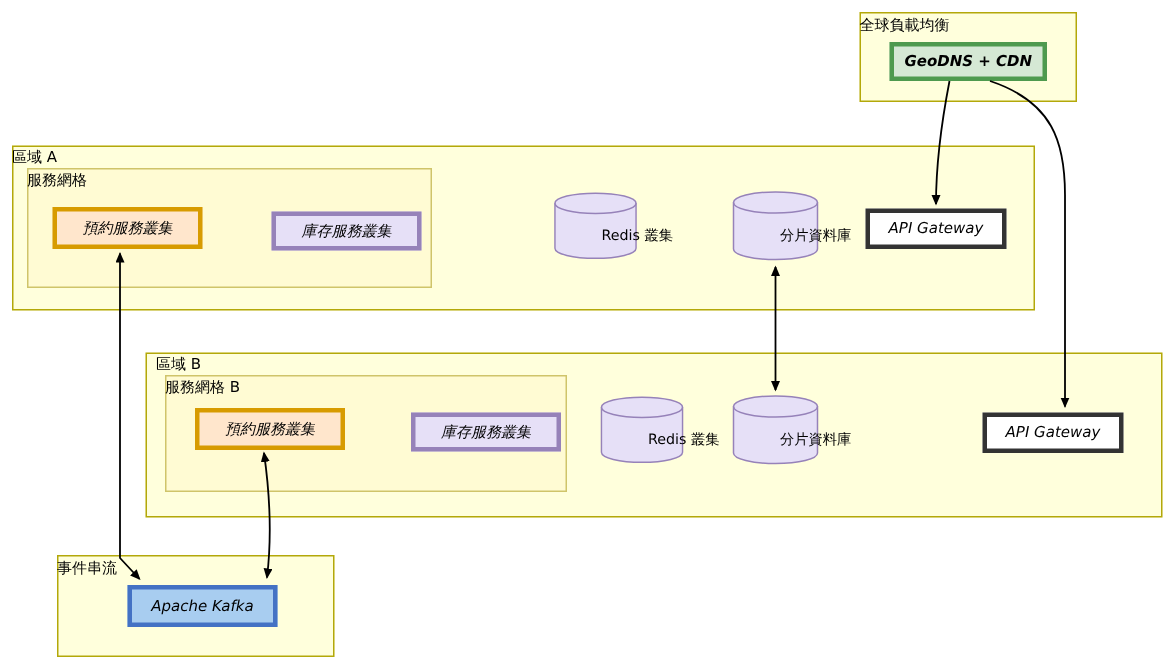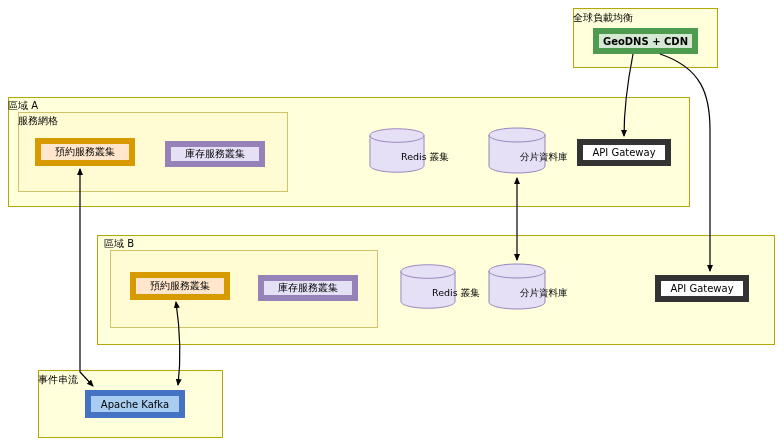--- a/index.html
+++ b/index.html
@@ -17,24 +17,24 @@
     background:var(--mesh-fill,#fffbd3);
     border:1px solid var(--mesh-border,#cfc46a);
   }
   .group-title{
     font-size:10px;line-height:12px;white-space:nowrap;
   }
   
   .node{
     display:flex;align-items:center;justify-content:center;
     font-size:10px;text-align:center;white-space:nowrap;
-    border:6px solid #000000;background:#fff;
+    border:3px solid #000000;background:#fff;font-style:italic;
   }
   .node.orange{background:var(--orange-fill,#ffe6cc);border-color:var(--orange-border,#d79b00);}
-  .node.purple{background:var(--purple-fill,#e6e0f7);border-color:var(--purple-border,#9682b9);}
+  .node.purple{background:var(--purple-fill,#e6e0f7);border-color:var(--purple-border,#9682b9);margin-left:16px;}
   .node.green{background:var(--green-fill,#d5e8d4);border-color:var(--green-border,#4e9a4e);font-weight:bold;}
   .node.blue{background:var(--blue-fill,#a8cdf0);border-color:var(--blue-border,#4472c4);}
   .node.plain{background:var(--plain-fill,#ffffff);border-color:var(--plain-border,#333333);}
   
   .cyl{pointer-events:none;}
   .cyl svg{display:block;width:100%;height:100%;}
   .cyl .cyl-label{
     position:absolute;left:0;right:0;top:24px;text-align:center;
     font-size:9.5px;white-space:nowrap;padding-left:32px;
   }
@@ -75,20 +75,21 @@
     </svg>
     <span class="cyl-label">分片資料庫</span>
   </div>
 
   <div class="abs node plain" style="left:577px;top:139px;width:94px;height:27px;">API Gateway</div>
 
   <div class="abs group" style="left:97px;top:235px;width:678px;height:110px;"></div>
   <div class="abs group-title" style="left:104px;top:238px;width:678px;">區域 B</div>
 
   <div class="abs mesh" style="left:110px;top:250px;width:268px;height:78px;"></div>
+  <div class="abs group-title" style="left:110px;top:253px;width:268px;">服務網格 B</div>
 
   <div class="abs node orange" style="left:130px;top:272px;width:100px;height:28px;">預約服務叢集</div>
   <div class="abs node purple" style="left:258px;top:275px;width:100px;height:26px;">庫存服務叢集</div>
 
   <div class="abs cyl" style="left:400px;top:263px;width:56px;height:47px;">
     <svg viewBox="0 0 58 47">
       <path d="M1 8 C1 4 13.5 1 29 1 C44.5 1 57 4 57 8 V39 C57 43 44.5 46 29 46 C13.5 46 1 43 1 39 Z" fill="#e6e0f7" stroke="#9682b9" stroke-width="1"></path>
       <path d="M1 8 C1 12 13.5 15 29 15 C44.5 15 57 12 57 8" fill="none" stroke="#9682b9" stroke-width="1"></path>
     </svg>
     <span class="cyl-label">Redis 叢集</span>

